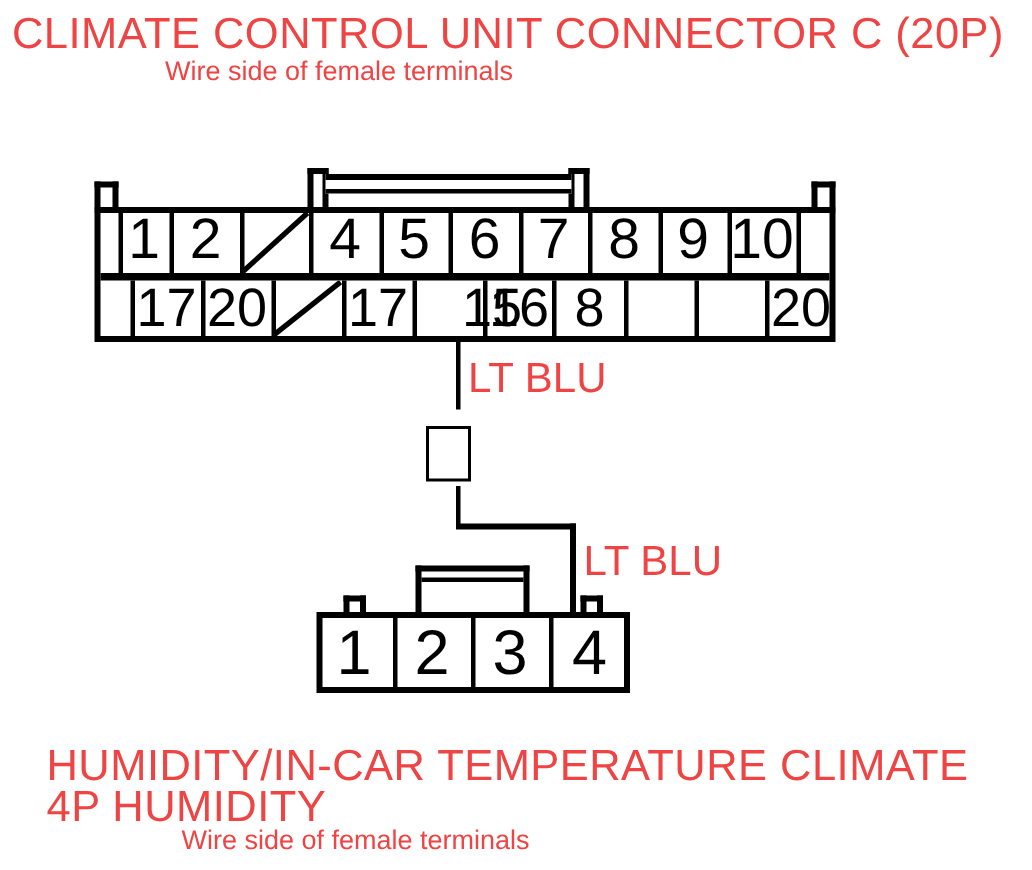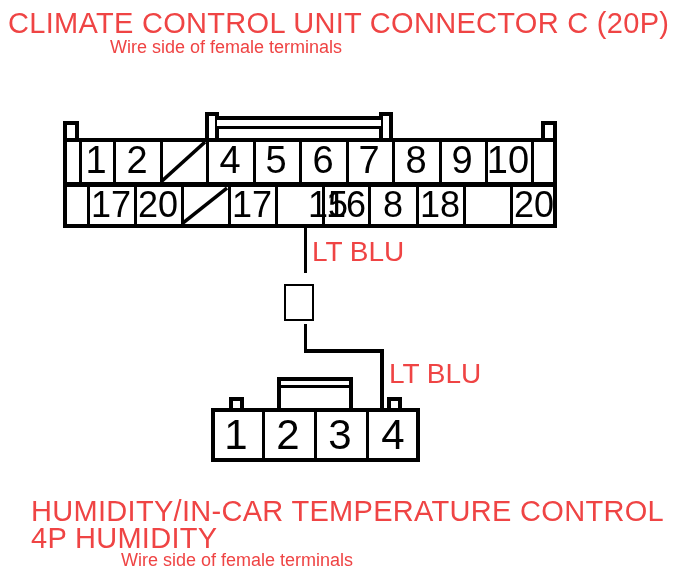--- a/index.html
+++ b/index.html
@@ -81,21 +81,20 @@
   <svg style="left:161px;top:141px;" width="45" height="41">
     <line x1="1" y1="40" x2="44" y2="1" stroke="#000" stroke-width="3.5"></line>
   </svg>
 
   <div class="pin-b" style="left:88px;">17</div>
   <div class="pin-b" style="left:135px;">20</div>
   <div class="pin-b" style="left:229px;">17</div>
   <div class="pin-b" style="left:276px;padding-left:32px;">15</div>
   <div class="pin-b" style="left:323px;">16</div>
   <div class="pin-b" style="left:370px;">8</div>
-  <div class="pin-b" style="left:417px;">18</div>
   <div class="pin-b" style="left:511px;">20</div>
 
   <svg style="left:182px;top:187px;" width="46" height="37">
     <line x1="1" y1="36" x2="45" y2="1" stroke="#000" stroke-width="3.5"></line>
   </svg>
 
   <div class="ln" style="left:304px;top:228px;width:3px;height:45px;"></div>
   <div class="txt wirelabel" style="left:312px;top:236px;">LT BLU</div>
 
   <div class="splice"></div>
@@ -112,17 +111,17 @@
 
   <div class="body4"></div>
   <div class="vl4" style="left:262px;"></div>
   <div class="vl4" style="left:314px;"></div>
   <div class="vl4" style="left:366px;"></div>
   <div class="pin4" style="left:211px;">1</div>
   <div class="pin4" style="left:263px;">2</div>
   <div class="pin4" style="left:315px;">3</div>
   <div class="pin4" style="left:368px;">4</div>
 
-  <div class="txt title" style="left:31px;top:495px;">HUMIDITY/IN-CAR TEMPERATURE CONTROL</div>
+  <div class="txt title" style="left:31px;top:495px;">HUMIDITY/IN-CAR TEMPERATURE CLIMATE</div>
   <div class="txt title" style="left:31px;top:522px;">4P HUMIDITY</div>
   <div class="txt subtitle" style="left:121px;top:550px;">Wire side of female terminals</div>
 
 </div>
 
 </body></html>

